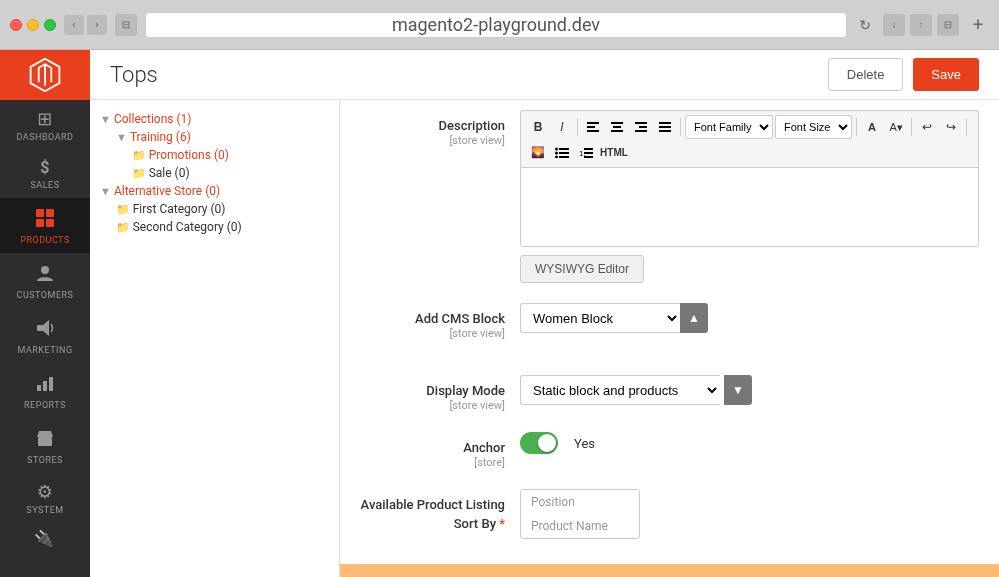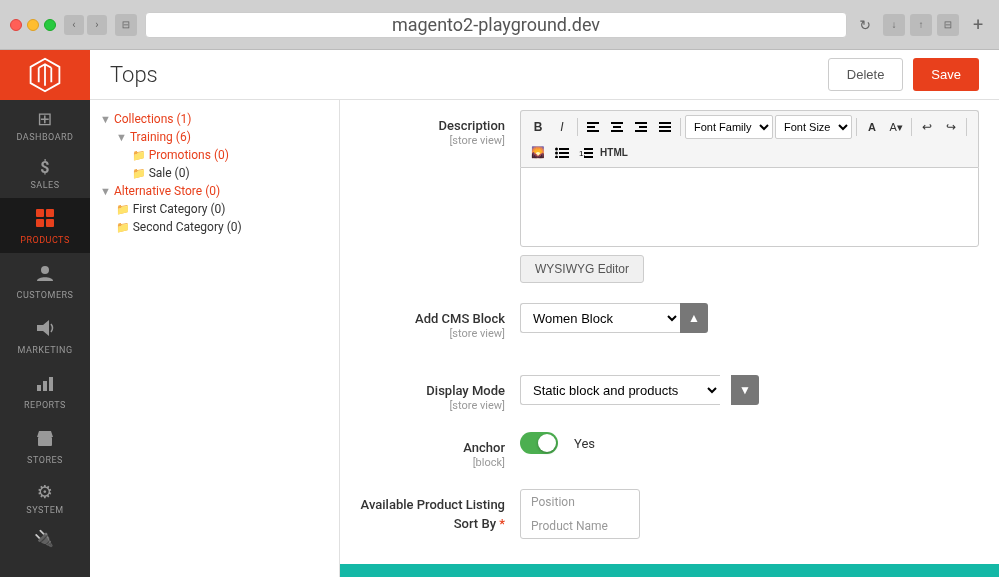--- a/index.html
+++ b/index.html
@@ -203,21 +203,21 @@
     }
     .tree-item a { color: #e8401c; text-decoration: none; font-size: 12px; }
     .tree-icon { font-size: 11px; color: #999; }
     .tree-children { padding-left: 16px; }
 
     
     .right-panel {
       flex: 1;
       overflow-y: auto;
       padding: 0;
-      background: #14b8a6;
+      background: #fdba74;
     }
 
     
     .form-section {
       background: white;
       margin-bottom: 0;
       padding: 0 20px 15px;
     }
     .form-row {
       display: flex;
@@ -366,21 +366,21 @@
     
     .display-settings {
       background: white;
       padding: 0 20px 15px;
     }
 
     
     .display-mode-wrap {
       display: flex;
       align-items: center;
-      gap: 11px;
+      gap: 4px;
     }
     .display-mode-select {
       width: 200px;
       height: 30px;
       border: 1px solid #ccc;
       border-right: none;
       border-radius: 3px 0 0 3px;
       padding: 0 8px;
       font-size: 13px;
       background: white;
@@ -707,21 +707,21 @@
                   <option>Static block and products</option>
                 </select>
                 <button class="display-mode-arrow-btn">▼</button>
               </div>
             </div>
           </div>
 
           <div class="form-row">
             <div class="form-label">
               <span class="form-label-text">Anchor</span>
-              <span class="form-label-sub">[block]</span>
+              <span class="form-label-sub">[store]</span>
             </div>
             <div class="form-control">
               <div class="toggle-wrap">
                 <div class="toggle">
                   <div class="toggle-knob"></div>
                 </div>
                 <span class="toggle-label">Yes</span>
               </div>
             </div>
           </div>

